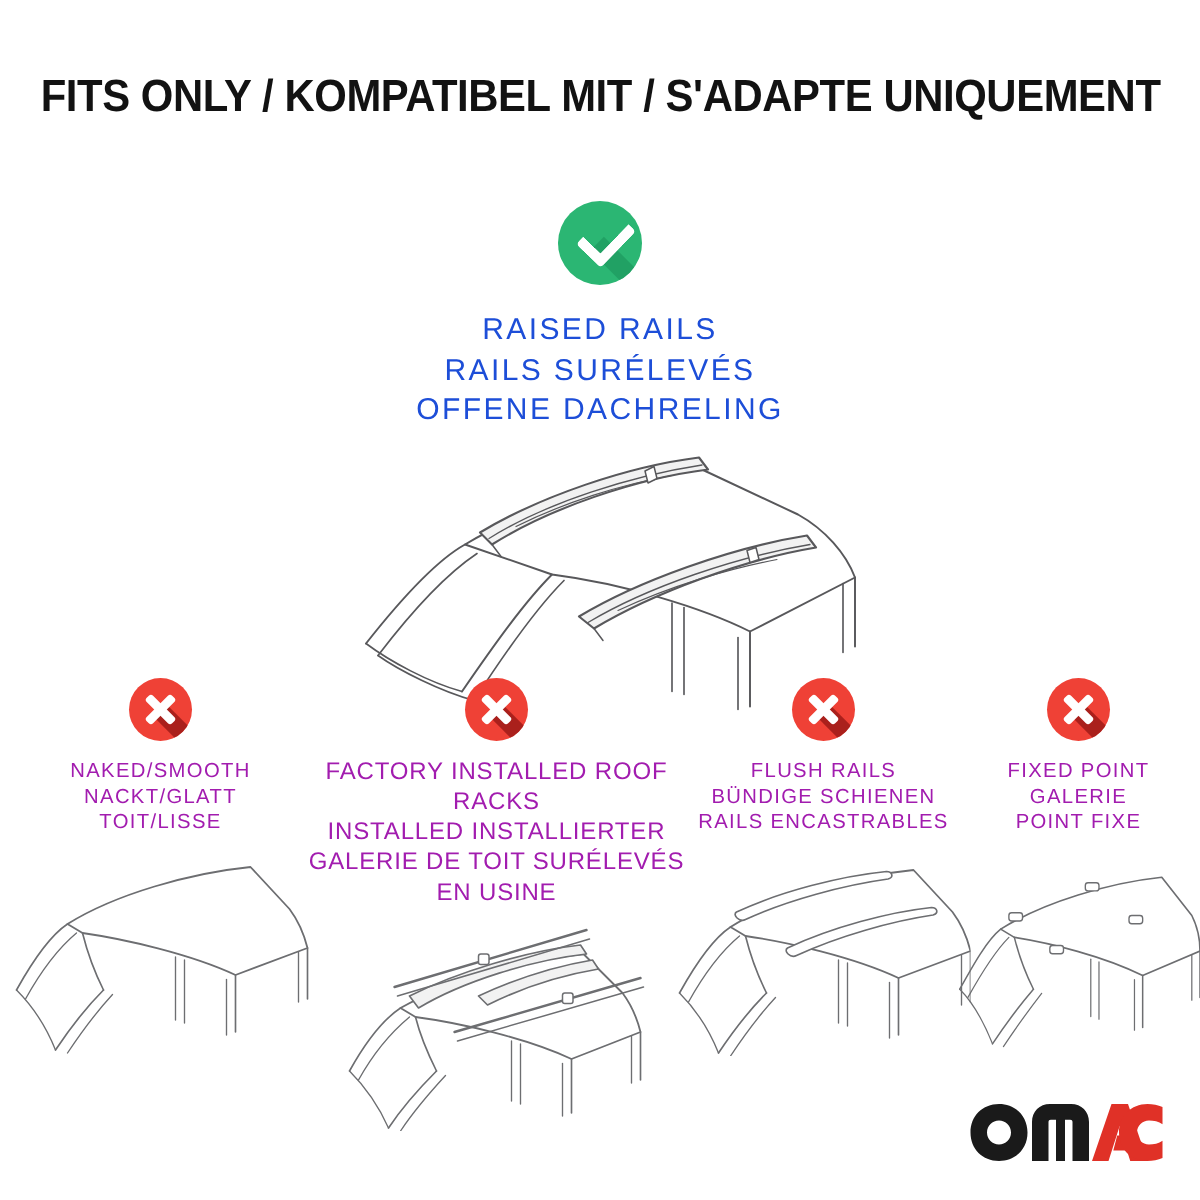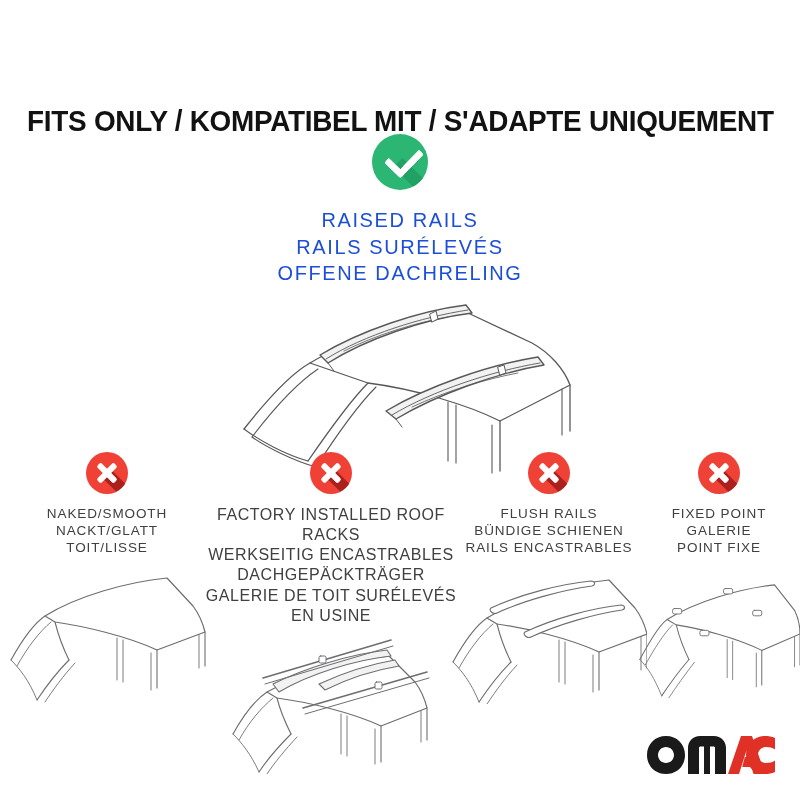--- a/index.html
+++ b/index.html
@@ -16,23 +16,21 @@
   }
 
   
   .title-bar {
     position: absolute;
     top: 48px;
     left: 0;
     width: 800px;
     height: 50px;
     display: flex;
-    align-items: center;
     justify-content: center;
-    margin-top: 48px;
   }
   .title-text {
     font-family: "Liberation Sans Narrow", "Liberation Sans", sans-serif;
     font-weight: bold;
     font-size: 30px;
     letter-spacing: -0.3px;
     color: #121212;
     white-space: nowrap;
     transform: scaleX(0.93);
     transform-origin: center;
@@ -141,21 +139,21 @@
   .badge.no .x1 { transform: rotate(45deg); }
   .badge.no .x2 { transform: rotate(-45deg); }
 
   .col-labels {
     margin-top: 11px;
     line-height: 1.26;
   }
   .col-labels div {
     font-size: 13.5px;
     letter-spacing: 0.9px;
-    color: #404040;
+    color: #a21caf;
   }
   .col-1 .col-labels div { font-size: 16px; letter-spacing: 0.55px; }
 
   .col-illustration {
     margin-top: 8px;
     display: flex;
     justify-content: center;
   }
 
   
@@ -259,22 +257,21 @@
   </div>
 
   <div class="col col-1">
     <div class="badge no">
       <div class="shadow"></div>
       <div class="x1"></div>
       <div class="x2"></div>
     </div>
     <div class="col-labels">
       <div>FACTORY INSTALLED ROOF RACKS</div>
-      <div>WERKSEITIG ENCASTRABLES</div>
-      <div>DACHGEPÄCKTRÄGER</div>
+      <div>INSTALLED INSTALLIERTER</div>
       <div>GALERIE DE TOIT SURÉLEVÉS EN USINE</div>
     </div>
     <div class="col-illustration">
       <svg width="212" height="140" viewBox="0 0 212 140" fill="none" stroke="#6d6e71" stroke-width="1.2" stroke-linecap="round" stroke-linejoin="round">
         <path d="M42 58 C74 40 124 26 164 22 L190 48 C196 56 200 66 202 74 L156 92 C126 78 82 68 52 64 Z" fill="#ffffff" stroke="#6d6e71" stroke-width="1.2"></path>
         <path d="M42 58 C30 66 18 82 8 100" stroke-width="1.1"></path>
         <path d="M48 64 C36 74 24 88 14 106" stroke-width="0.9"></path>
         <path d="M52 64 C56 80 62 92 66 100" stroke-width="1.1"></path>
         <path d="M66 100 C52 114 42 126 34 138" stroke-width="1.1"></path>
         <path d="M72 103 C60 116 50 128 42 140" stroke-width="0.9"></path>

